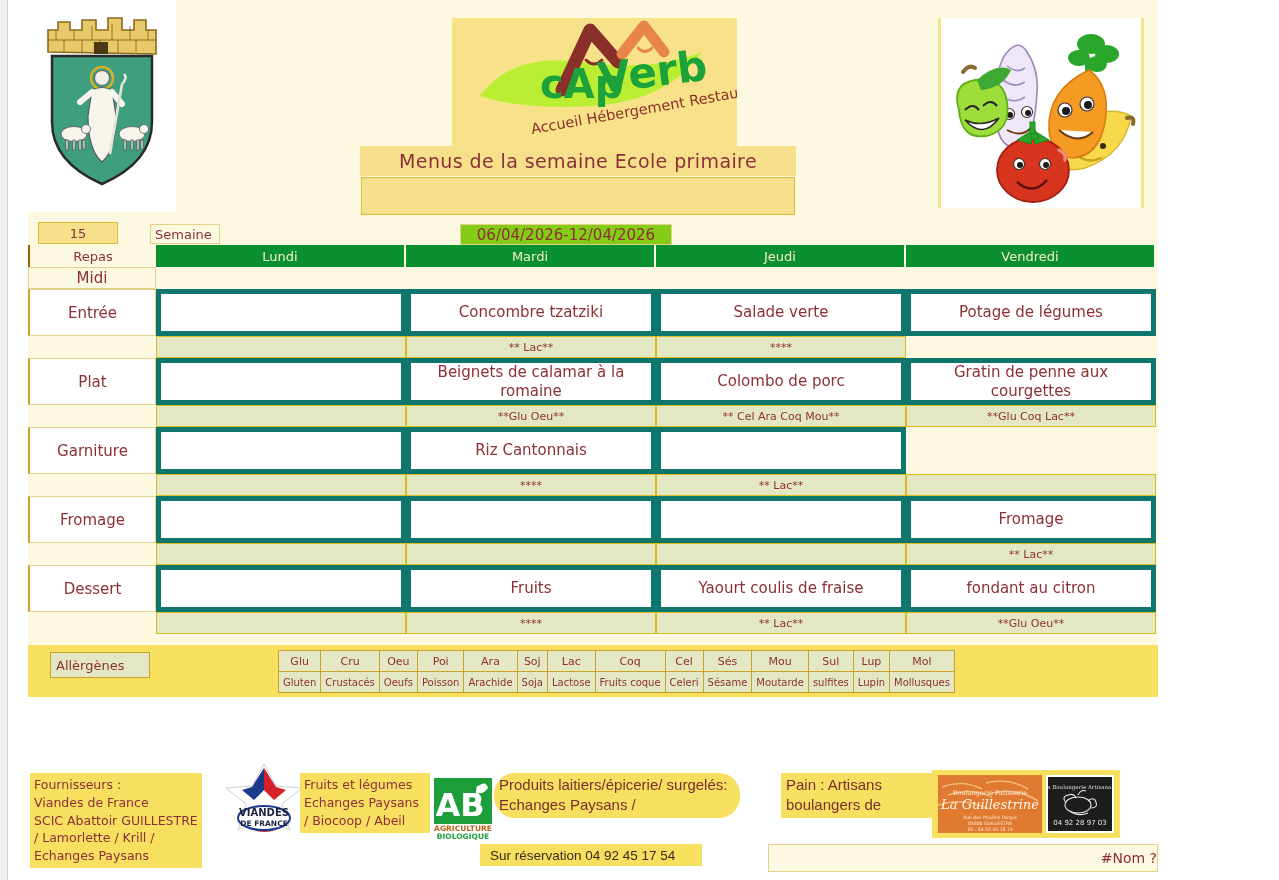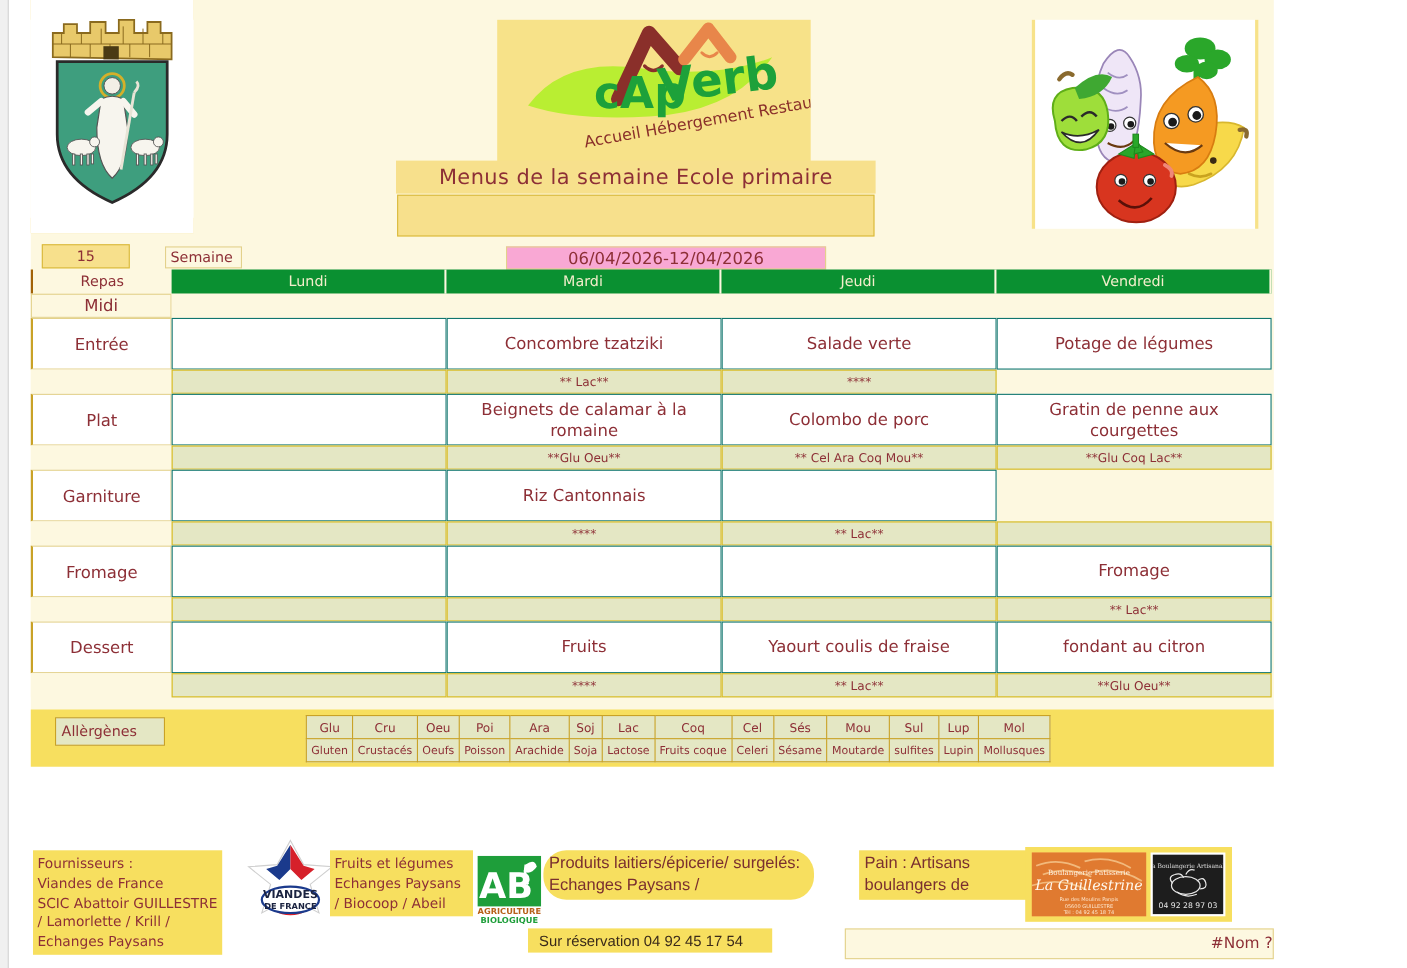--- a/index.html
+++ b/index.html
@@ -62,22 +62,22 @@
     display:flex;align-items:center;justify-content:center;
     font-size:13px;color:#8d2f36;
   }
   .week-label{
     position:absolute;left:150px;top:224px;width:70px;height:20px;
     background:#fdf8e0;border:1px solid #e3d18b;box-sizing:border-box;
     display:flex;align-items:center;padding-left:4px;
     font-size:13px;color:#8d2f36;
   }
   .week-range{
-    position:absolute;left:460px;top:224px;width:291px;height:21px;
-    background:#f9a8d4;border:1px solid #e3d18b;box-sizing:border-box;
+    position:absolute;left:460px;top:224px;width:212px;height:21px;
+    background:#84cc16;border:1px solid #e3d18b;box-sizing:border-box;
     display:flex;align-items:center;justify-content:center;
     font-size:15px;color:#8d2f36;
   }
 
   
   .tbl{position:absolute;left:28px;top:245px;width:1130px;}
   .row{display:flex;width:1130px;}
   .c-lab{width:128px;flex:0 0 128px;box-sizing:border-box;}
   .c-day{width:250px;flex:0 0 250px;box-sizing:border-box;}
 
@@ -105,21 +105,21 @@
 
   
   .dish-row{height:47px;}
   .dish-lab{
     background:#ffffff;border:1px solid #e3d18b;border-left:2px solid #c9a227;
     box-sizing:border-box;
     display:flex;align-items:center;justify-content:center;
     font-size:15px;color:#8d2f36;
   }
   .dish-cell{
-    background:#ffffff;border:1px solid #0f766e;box-sizing:border-box;
+    background:#ffffff;border:5px solid #0f766e;box-sizing:border-box;
     display:flex;align-items:center;justify-content:center;text-align:center;
     font-size:15px;color:#8d2f36;line-height:1.22;padding:0 5px;
   }
 
   
   .note-row{height:22px;}
   .note-lab{background:#fdf8e0;}
   .note-cell{
     background:#e4e7c4;border:1px solid #d9bb1f;box-sizing:border-box;
     display:flex;align-items:center;justify-content:center;

